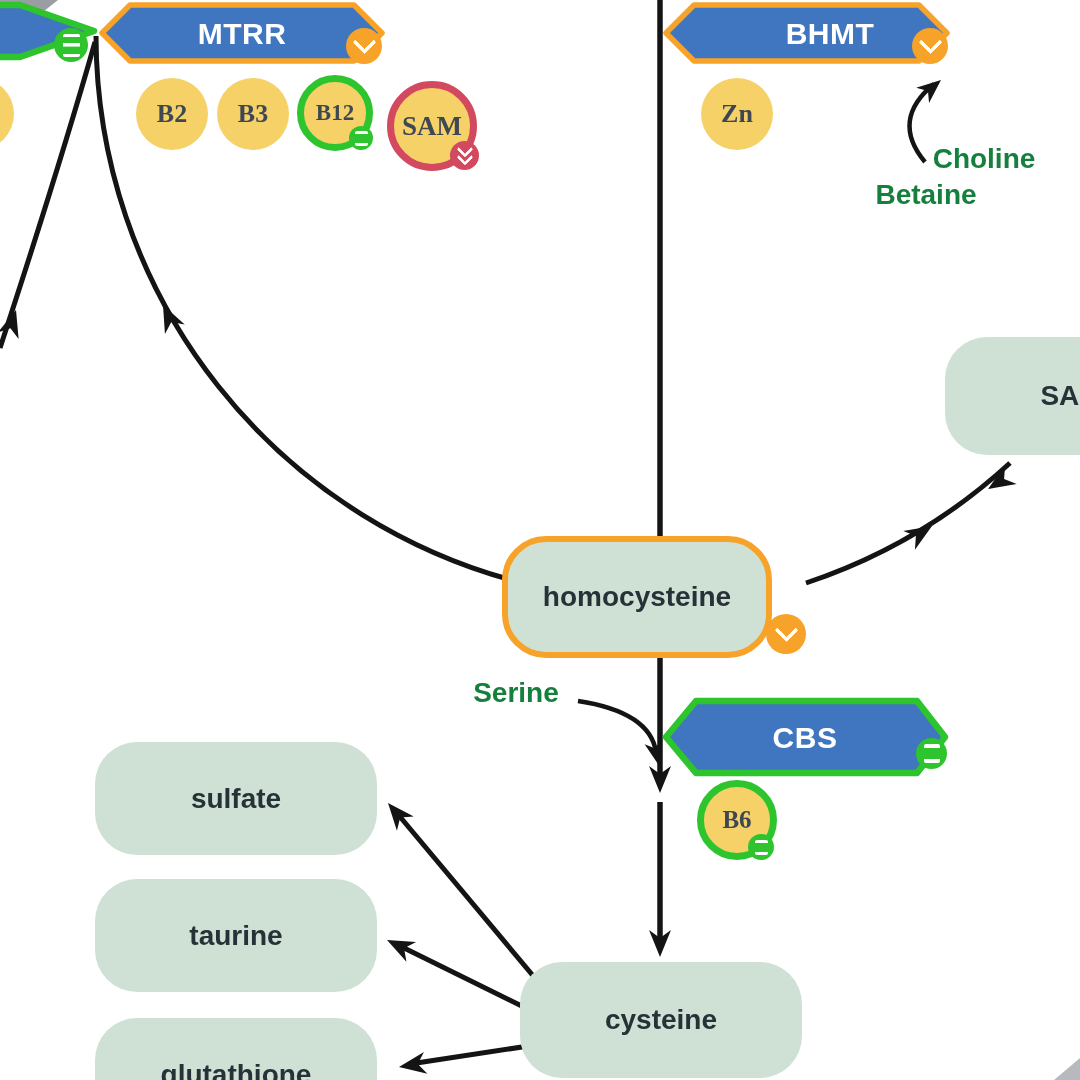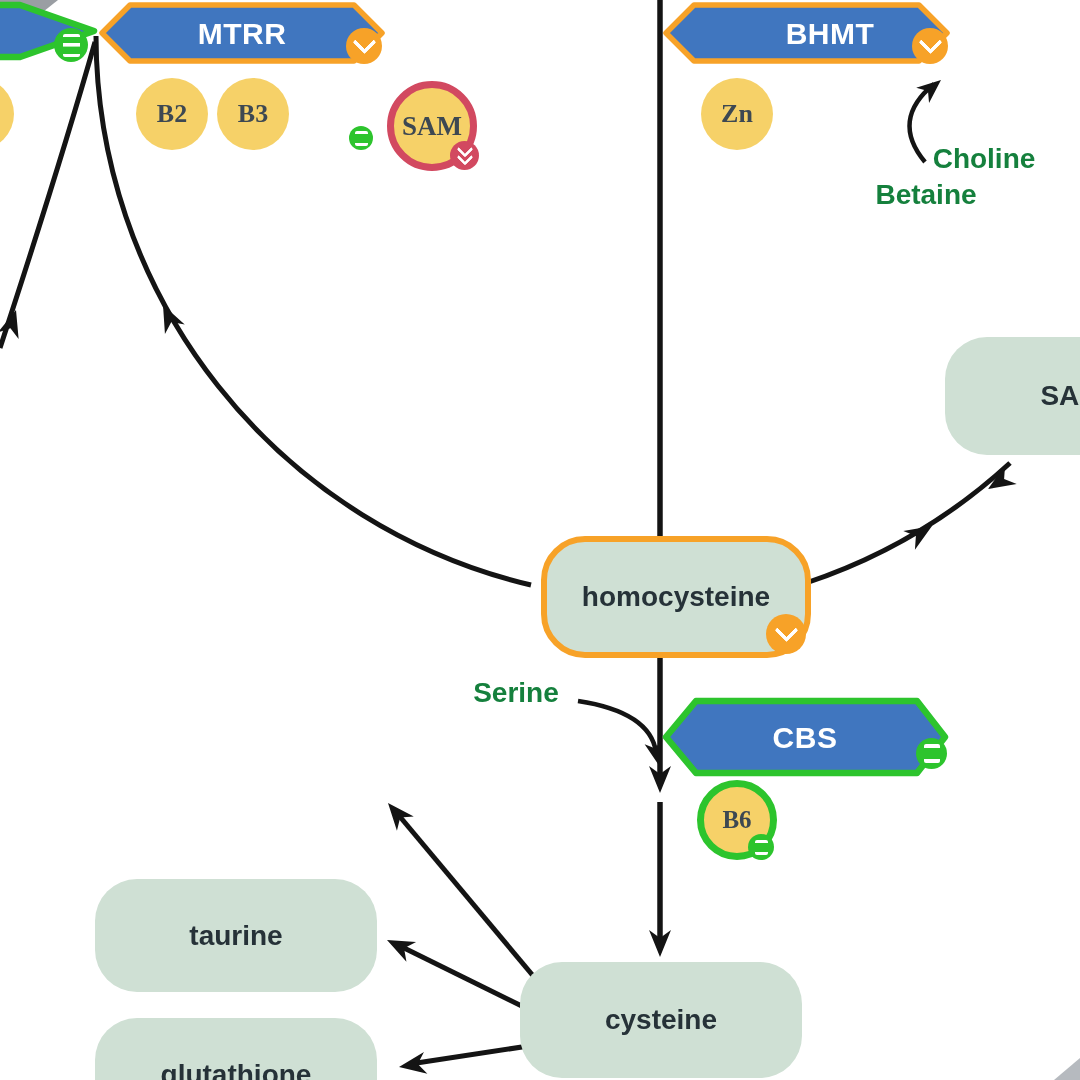--- a/index.html
+++ b/index.html
@@ -81,42 +81,48 @@
       <path transform="translate(387,940) rotate(206)" d="M0,0 L-27,11 L-19,0 L-27,-11 Z"></path>
       <path transform="translate(399,1067) rotate(171)" d="M0,0 L-27,11 L-19,0 L-27,-11 Z"></path>
     </g>
 
     <polygon points="-120,5 20,5 94,31 20,57 -120,57" fill="#4076bf" stroke="#2dc42d" stroke-width="6.5" stroke-linejoin="round"></polygon>
     <polygon points="102,33 130,5 354,5 382,33 354,61 130,61" fill="#4076bf" stroke="#f7a228" stroke-width="5.5" stroke-linejoin="round"></polygon>
     <polygon points="666,33 694,5 919,5 947,33 919,61 694,61" fill="#4076bf" stroke="#f7a228" stroke-width="5.5" stroke-linejoin="round"></polygon>
     <polygon points="666,737 696,701 917,701 945,737 917,773 696,773" fill="#4076bf" stroke="#2dc42d" stroke-width="6.5" stroke-linejoin="round"></polygon>
   </svg>
 
-  <div class="mbox orange-border" style="left:541px;top:536px;width:270px;height:122px;border-radius:44px;">
+  <div class="mbox orange-border" style="left:502px;top:536px;width:270px;height:122px;border-radius:44px;">
     <span>homocysteine</span>
   </div>
   <div class="mbox" style="left:945px;top:337px;width:250px;height:118px;">
     <span>SAH</span>
+  </div>
+  <div class="mbox" style="left:95px;top:742px;width:282px;height:113px;">
+    <span>sulfate</span>
   </div>
   <div class="mbox" style="left:95px;top:879px;width:282px;height:113px;">
     <span>taurine</span>
   </div>
   <div class="mbox" style="left:95px;top:1018px;width:282px;height:113px;">
     <span>glutathione</span>
   </div>
   <div class="mbox" style="left:520px;top:962px;width:282px;height:116px;">
     <span>cysteine</span>
   </div>
 
   <div class="cof" style="left:-58px;top:78px;width:72px;height:72px;"></div>
   <div class="cof" style="left:136px;top:78px;width:72px;height:72px;">
     <span>B2</span>
   </div>
   <div class="cof" style="left:217px;top:78px;width:72px;height:72px;">
     <span>B3</span>
+  </div>
+  <div class="cof ring-green" style="left:297px;top:75px;width:62px;height:62px;font-size:23px;">
+    <span>B12</span>
   </div>
   <div class="cof ring-crimson" style="left:387px;top:81px;width:76px;height:76px;font-size:27px;">
     <span>SAM</span>
   </div>
   <div class="cof" style="left:701px;top:78px;width:72px;height:72px;text-align:right;">
     <span>Zn</span>
   </div>
   <div class="cof ring-green" style="left:697px;top:780px;width:66px;height:66px;font-size:25px;">
     <span>B6</span>
   </div>

